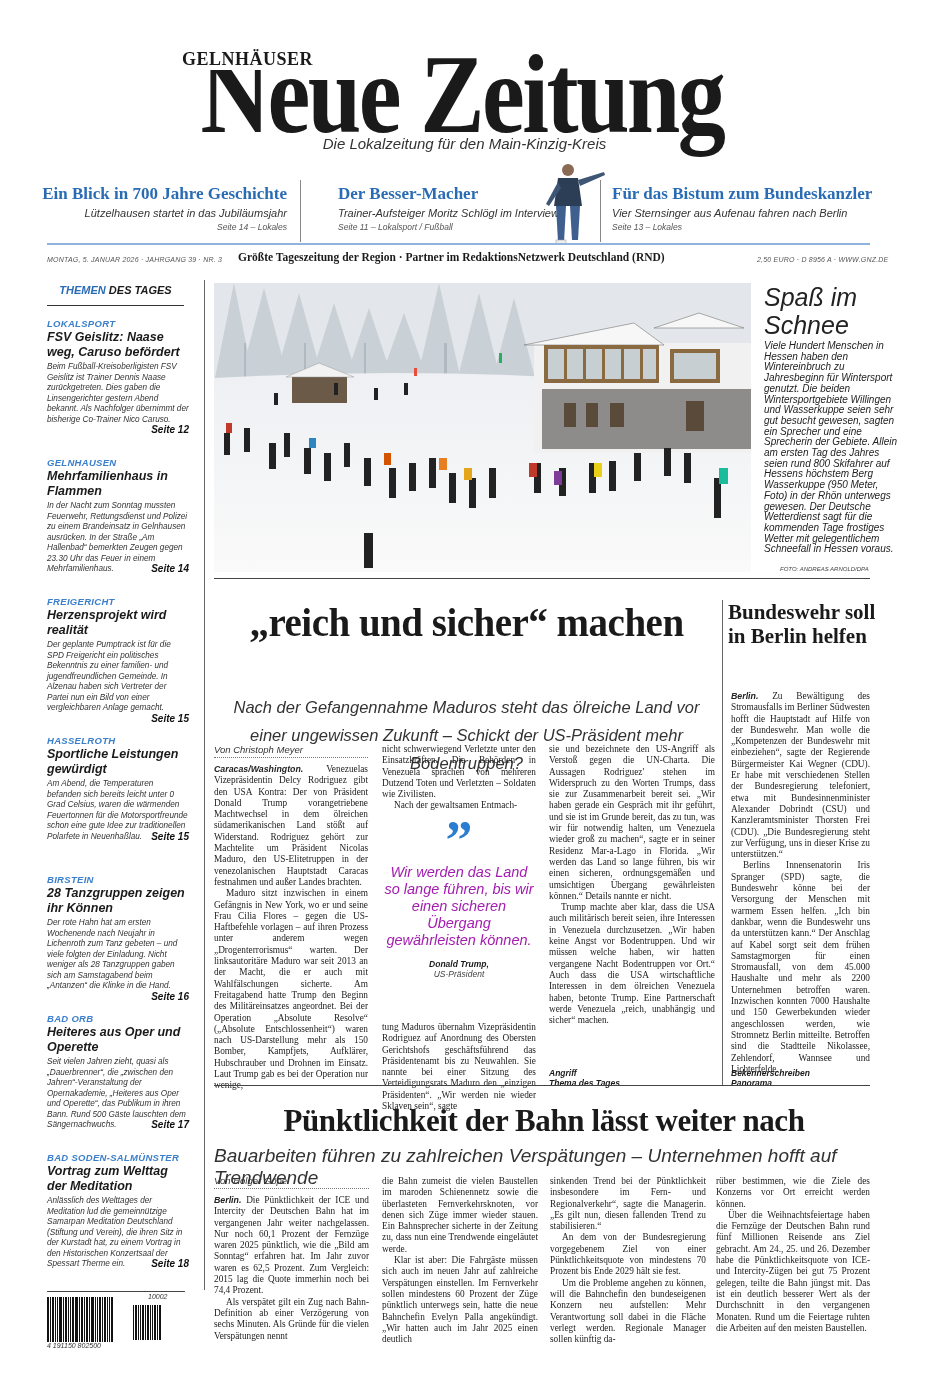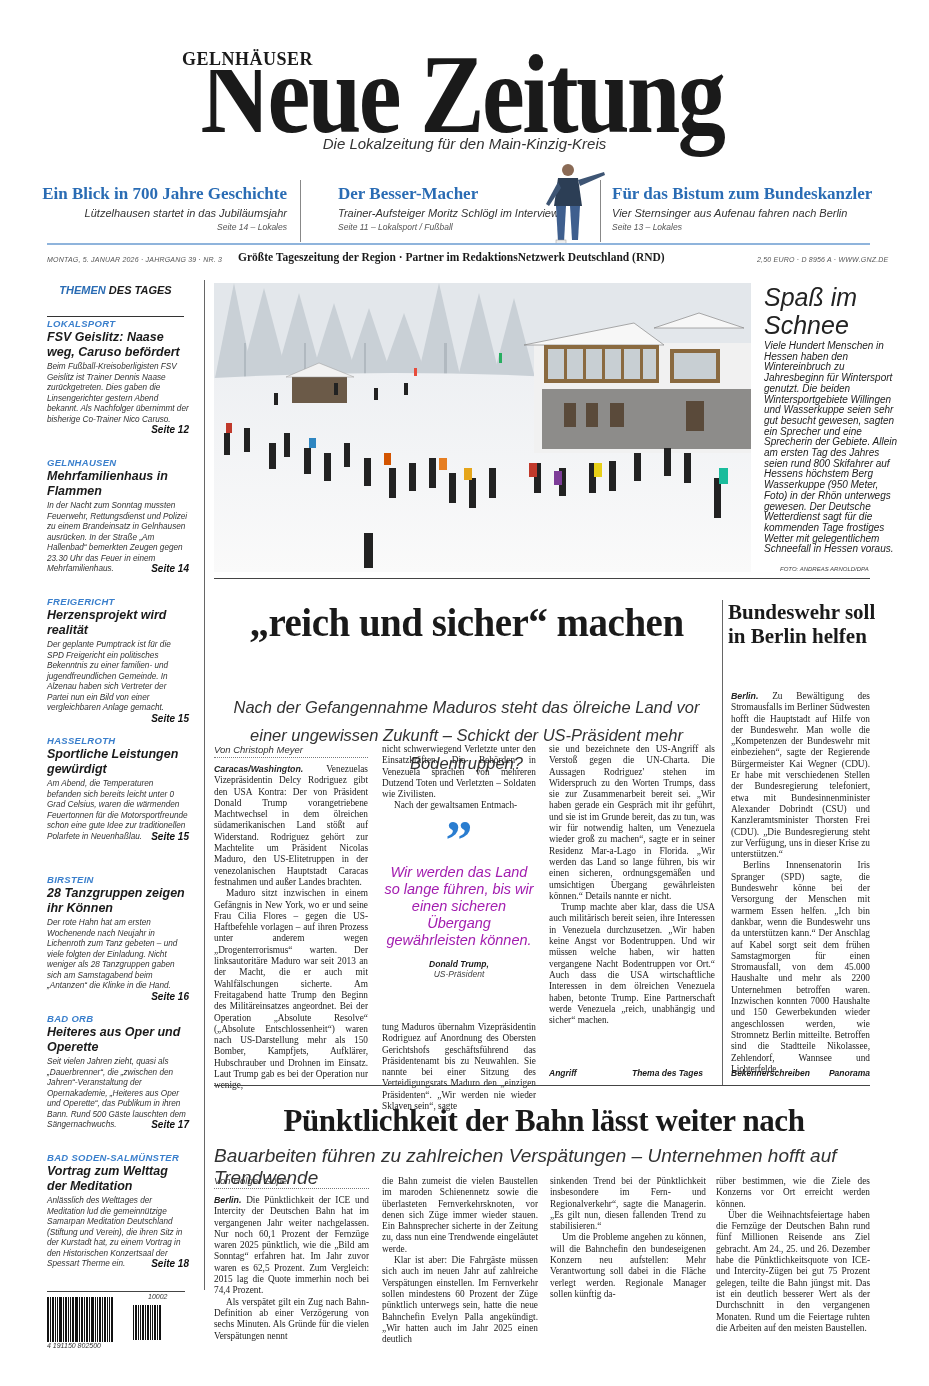--- a/index.html
+++ b/index.html
@@ -18,21 +18,21 @@
   .teaser-head { font-size: 17px; font-weight: bold; color: #2a6cb4; white-space: nowrap; }
   .teaser-line { font-size: 11px; color: #333; margin-top: 3px; }
   .teaser-page { font-size: 8.5px; color: #555; margin-top: 3px; }
   .vdiv { width: 1px; background: #888; }
   .hrule-blue { height: 2px; background: #8fb4dc; }
 
   .dateline { font-size: 7px; color: #555; letter-spacing: 0.2px; }
   .claim { font-size: 11.5px; font-weight: bold; }
 
   
-  .themen { left: 47px; top: 284px; width: 137px; text-align: center; font-size: 11px; font-weight: bold; border-bottom: 1px solid #333; padding-bottom: 20px; }
+  .themen { left: 47px; top: 284px; width: 137px; text-align: center; font-size: 11px; font-weight: bold; border-bottom: 1px solid #333; padding-bottom: 9px; }
   .themen .blue { color: #2a6cb4; }
   .side-item { left: 47px; width: 142px; }
   .side-kicker { font-size: 9.5px; font-weight: bold; color: #3a7fcc; letter-spacing: 0.3px; }
   .side-head { font-size: 12.5px; font-weight: bold; line-height: 15px; margin-top: 1px; }
   .side-text { font-size: 8.2px; line-height: 10.5px; color: #333; margin-top: 2px; }
   .side-text b { float: right; color: #111; font-size: 10px; }
   .side-vline { left: 204px; top: 280px; width: 1px; height: 1010px; background: #666; }
 
   
   .photo { left: 214px; top: 283px; width: 537px; height: 289px; overflow: hidden; background: linear-gradient(180deg, #dfe4ea 0%, #e8ecef 35%, #f2f3f5 60%, #f7f7f8 100%); }
@@ -43,21 +43,21 @@
   
   .lead-head { left: 214px; top: 600px; width: 505px; text-align: center; font-size: 39px; line-height: 45px; font-weight: bold; letter-spacing: -0.5px; }
   .lead-deck { left: 214px; top: 693px; width: 505px; text-align: center; font-size: 16.5px; line-height: 28px; color: #333; }
   .byline { font-size: 9.5px; color: #333; border-bottom: 1px dotted #777; padding-bottom: 2px; }
   .col-text { font-size: 9.3px; line-height: 11.3px; text-align: justify; color: #222; hyphens: auto; }
   .col-text p + p { text-indent: 12px; }
   .col-text b.sans { font-size: 8.8px; }
   .quote-mark { font-size: 54px; line-height: 40px; color: #2a7dd0; font-weight: bold; text-align: center; }
   .quote-text { font-size: 14.5px; line-height: 17px; text-align: center; color: #a21caf; }
   .quote-author { font-size: 8.5px; text-align: center; margin-top: 10px; }
-  .refs { font-size: 8.5px; font-weight: bold; display: flex; justify-content: space-between; }
+  .refs { font-size: 8.5px; font-weight: bold; display: flex; justify-content: space-between; flex-direction: column; }
   .right-vline { left: 722px; top: 600px; width: 1px; height: 485px; background: #666; }
   .hr-dark { height: 1px; background: #444; }
 
   
   .right-head { left: 728px; top: 600px; width: 150px; text-align: left; font-size: 21px; line-height: 24px; font-weight: bold; }
 
   
   .bahn-head { left: 214px; top: 1103px; width: 660px; text-align: center; font-size: 31px; line-height: 36px; font-weight: bold; letter-spacing: -0.4px; }
   .bahn-deck { left: 214px; top: 1145px; width: 660px; text-align: left; font-size: 19px; color: #333; }
 
@@ -364,18 +364,19 @@
     <p><b class="sans">Berlin.</b> <span>Die Pünktlichkeit der ICE und Intercity der Deutschen Bahn hat im vergangenen Jahr weiter nachgelassen. Nur noch 60,1 Prozent der Fernzüge waren 2025 pünktlich, wie die „Bild am Sonntag“ erfahren hat. Im Jahr zuvor waren es 62,5 Prozent. Zum Vergleich: 2015 lag die Quote immerhin noch bei 74,4 Prozent.</span></p>
     <p>Als verspätet gilt ein Zug nach Bahn-Definition ab einer Verzögerung von sechs Minuten. Als Gründe für die vielen Verspätungen nennt</p>
   </div>
 </div>
 <div class="abs serif col-text" style="left:382px;top:1176px;width:156px;">
   <p>die Bahn zumeist die vielen Baustellen im maroden Schienennetz sowie die überlasteten Fernverkehrsknoten, vor denen sich Züge immer wieder stauen. Ein Bahnsprecher sicherte in der Zeitung zu, dass nun eine Trendwende eingeläutet werde.</p>
   <p>Klar ist aber: Die Fahrgäste müssen sich auch im neuen Jahr auf zahlreiche Verspätungen einstellen. Im Fernverkehr sollen mindestens 60 Prozent der Züge pünktlich unterwegs sein, hatte die neue Bahnchefin Evelyn Palla angekündigt. „Wir hatten auch im Jahr 2025 einen deutlich</p>
 </div>
 <div class="abs serif col-text" style="left:550px;top:1176px;width:156px;">
   <p>sinkenden Trend bei der Pünktlichkeit insbesondere im Fern- und Regionalverkehr“, sagte die Managerin. „Es gilt nun, diesen fallenden Trend zu stabilisieren.“</p>
+  <p>An dem von der Bundesregierung vorgegebenem Ziel von einer Pünktlichkeitsquote von mindestens 70 Prozent bis Ende 2029 hält sie fest.</p>
   <p>Um die Probleme angehen zu können, will die Bahnchefin den bundeseigenen Konzern neu aufstellen: Mehr Verantwortung soll dabei in die Fläche verlegt werden. Regionale Manager sollen künftig da-</p>
 </div>
 <div class="abs serif col-text" style="left:716px;top:1176px;width:154px;">
   <p>rüber bestimmen, wie die Ziele des Konzerns vor Ort erreicht werden können.</p>
   <p>Über die Weihnachtsfeiertage haben die Fernzüge der Deutschen Bahn rund fünf Millionen Reisende ans Ziel gebracht. Am 24., 25. und 26. Dezember habe die Pünktlichkeitsquote von ICE- und Intercity-Zügen bei gut 75 Prozent gelegen, teilte die Bahn jüngst mit. Das ist ein deutlich besserer Wert als der Durchschnitt in den vergangenen Monaten. Rund um die Feiertage ruhten die Arbeiten auf den meisten Baustellen.</p>
 </div>
 
 </body></html>

